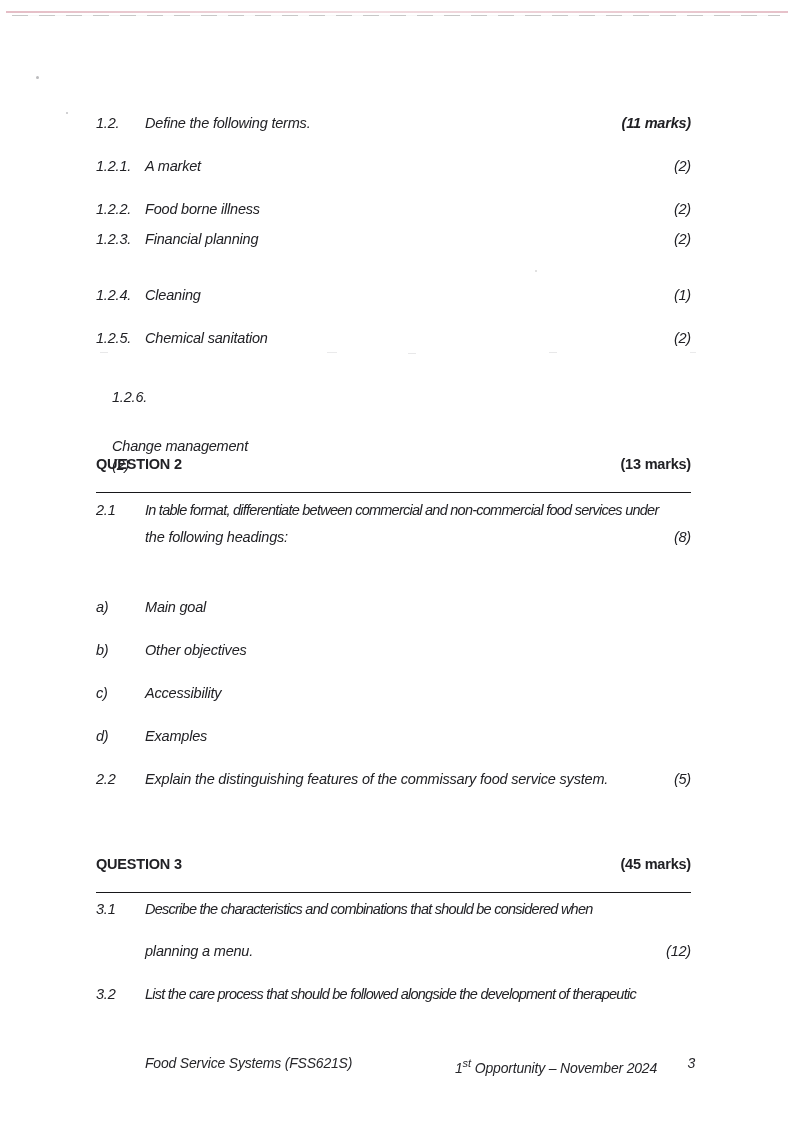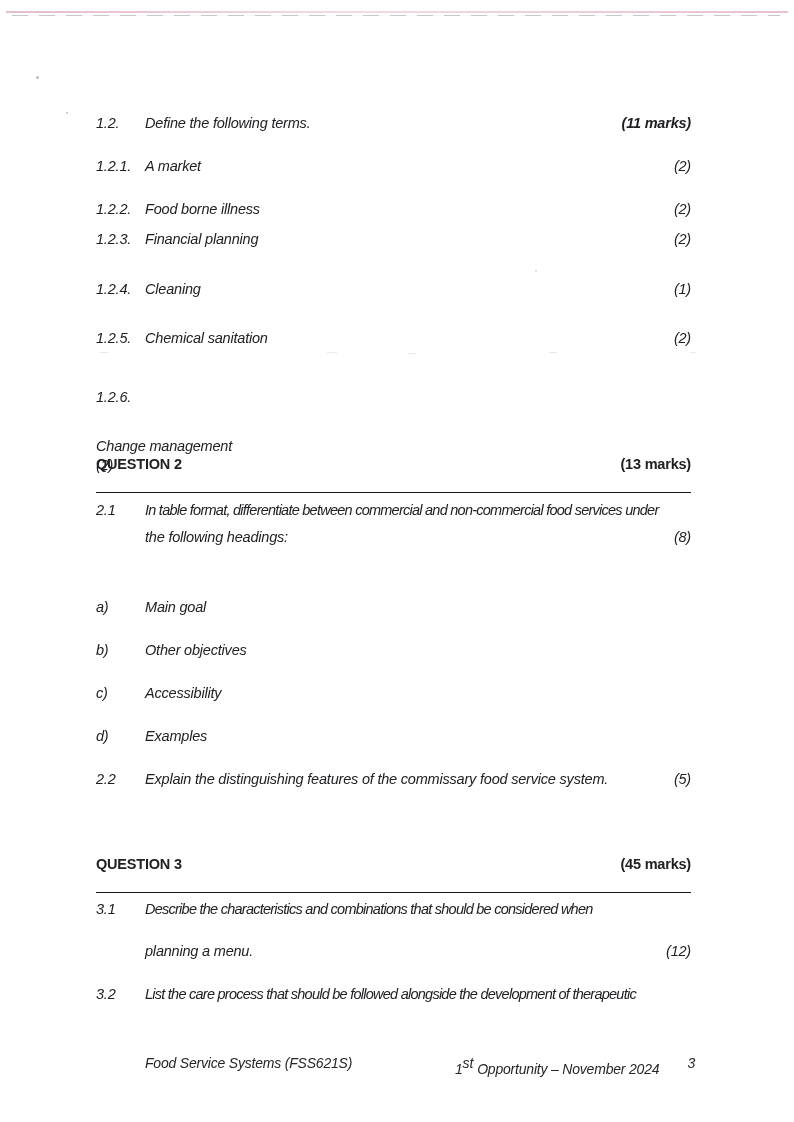--- a/index.html
+++ b/index.html
@@ -13,32 +13,32 @@
     color:#212125;
     letter-spacing:-0.2px;
     overflow:hidden;
   }
   .row {
     position:absolute; left:96px; width:595px;
     display:flex; align-items:baseline; line-height:19px;font-style:italic;
   }
   .num   { flex:0 0 49px; }
   .text  { flex:1 1 auto; }
-  .marks { flex:0 0 auto; margin-left:0; text-align:right; white-space:nowrap; }
+  .marks { flex:0 0 auto; margin-left:16px; text-align:right; white-space:nowrap; }
   .marks-bold { font-weight:bold; }
   .long  { white-space:nowrap; letter-spacing:-0.75px; }
   .heading {
     position:absolute; left:96px; width:595px;
     display:flex; justify-content:space-between; align-items:baseline;
     font-weight:bold; line-height:19px;
     border-bottom:1.5px solid #17171a; padding-bottom:18px;
   }
   .footer-part { position:absolute; font-size:14px; line-height:18px; color:#26262a;font-style:italic; }
   .footer-page { left:96px; width:599px; text-align:right; }
-  sup { font-size:14px; letter-spacing:0; }
+  sup { font-size:11px; letter-spacing:0; }
 
   
   .scanline-pink {
     position:absolute; top:11px; left:6px; right:6px; height:2px;
     background:linear-gradient(90deg, rgba(224,178,188,.85), rgba(236,206,212,.7) 45%, rgba(224,178,188,.8));
   }
   .scanline-gray {
     position:absolute; top:15px; left:12px; right:14px; height:1px;
     background:repeating-linear-gradient(90deg,#9a9a9a 0 16px, rgba(154,154,154,.12) 16px 27px);
     opacity:.55;
@@ -76,21 +76,21 @@
   <div class="row" style="top:200px;">
     <span class="num">1.2.2.</span>
     <span class="text">Food borne illness</span>
     <span class="marks">(2)</span>
   </div>
   <div class="row" style="top:230px;">
     <span class="num">1.2.3.</span>
     <span class="text">Financial planning</span>
     <span class="marks">(2)</span>
   </div>
-  <div class="row" style="top:280px;">
+  <div class="row" style="top:286px;">
     <span class="num">1.2.4.</span>
     <span class="text">Cleaning</span>
     <span class="marks">(1)</span>
   </div>
   <div class="row" style="top:329px;">
     <span class="num">1.2.5.</span>
     <span class="text">Chemical sanitation</span>
     <span class="marks">(2)</span>
   </div>
   <div class="row" style="top:388px;flex-direction:column;">

